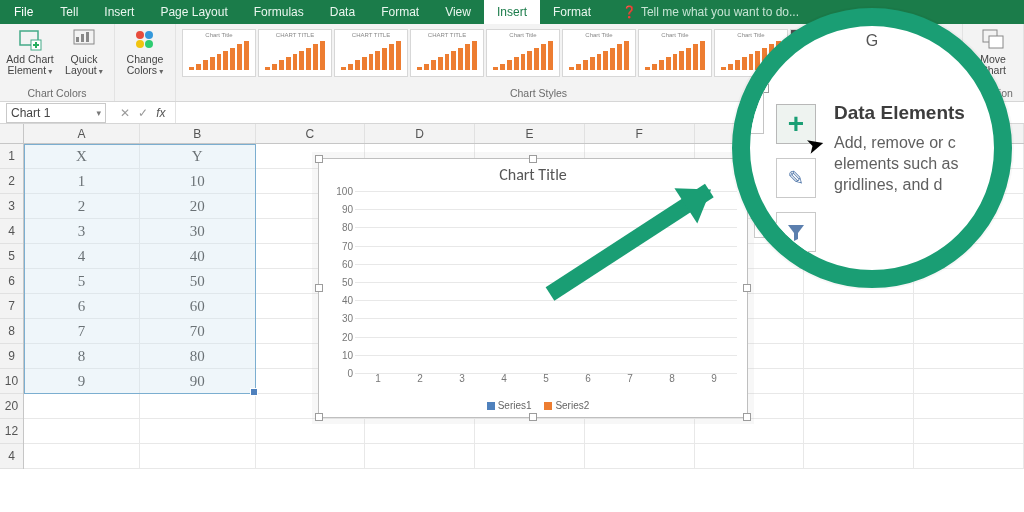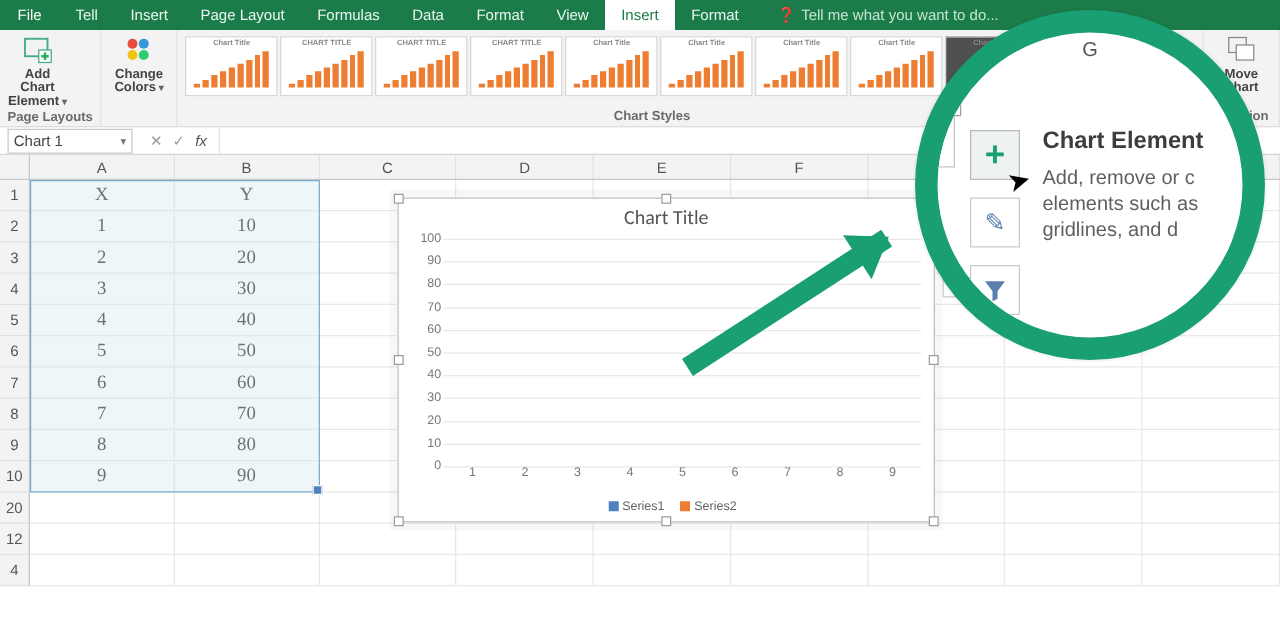--- a/index.html
+++ b/index.html
@@ -11,21 +11,21 @@
   .tab { padding: 0 13px; line-height: 24px; cursor: pointer; color: #eaf6ef; }
   .tab.active { background: #fff; color: #1b7c4a; }
   .tell-me { margin-left: 18px; line-height: 24px; color: #c5e4d3; font-size: 12px; }
   .tell-me .bulb { margin-right: 4px; }
 
   
   .ribbon {
     height: 78px; background: #f3f3f3; border-bottom: 1px solid #d6d6d6;
     display: flex; align-items: stretch; font-size: 11px; color: #444;
   }
-  .rgroup { display: flex; flex-direction: column; justify-content: space-between; padding: 2px 6px 0 6px; border-right: 1px solid #e3e3e3; font-weight: bold; }
+  .rgroup { display: flex; flex-direction: column; justify-content: space-between; padding: 2px 6px 0 6px; border-right: 1px solid #e3e3e3; }
   .rgroup .body { display: flex; gap: 6px; align-items: flex-start; }
   .rgroup .label { text-align: center; font-size: 10.5px; color: #6b6b6b; padding: 1px 0 2px; }
   .bigbtn { display: flex; flex-direction: column; align-items: center; width: 48px; gap: 2px; cursor: pointer; }
   .bigbtn .ic { width: 26px; height: 26px; display: flex; align-items: center; justify-content: center; font-size: 18px; }
   .bigbtn .txt { font-size: 10.5px; line-height: 11px; text-align: center; }
   .drop-car::after { content: " \25BE"; font-size: 8px; color: #666; }
 
   
   .gallery { display: flex; gap: 2px; padding-top: 3px; }
   .style-thumb {
@@ -234,22 +234,33 @@
       <div class="bigbtn">
         <div class="ic">
           <svg width="24" height="24">
               <rect x="2" y="4" width="18" height="14" fill="none" stroke="#4a8" stroke-width="1.5"></rect>
               <rect x="13" y="13" width="10" height="10" fill="#fff" stroke="#4a8"></rect>
               <path d="M18 15v6M15 18h6" stroke="#27ae60" stroke-width="2"></path>
             </svg>
         </div>
         <div class="txt drop-car"><span>Add Chart Element</span></div>
       </div>
-    </div>
-    <div class="label">Page Layouts</div>
+      <div class="bigbtn">
+        <div class="ic">
+          <svg width="24" height="24">
+              <rect x="2" y="3" width="20" height="14" fill="none" stroke="#888"></rect>
+              <rect x="4" y="10" width="3" height="5" fill="#888"></rect>
+              <rect x="9" y="7" width="3" height="8" fill="#888"></rect>
+              <rect x="14" y="5" width="3" height="10" fill="#888"></rect>
+            </svg>
+        </div>
+        <div class="txt drop-car"><span>Quick Layout</span></div>
+      </div>
+    </div>
+    <div class="label">Chart Colors</div>
   </div>
 
   <div class="rgroup" style="min-width:54px;">
     <div class="body">
       <div class="bigbtn">
         <div class="ic">
           <svg width="24" height="24">
               <circle cx="7" cy="8" r="4" fill="#e74c3c"></circle>
               <circle cx="16" cy="8" r="4" fill="#3498db"></circle>
               <circle cx="7" cy="17" r="4" fill="#f1c40f"></circle>
@@ -735,20 +746,20 @@
     </div>
     <div class="cursor">➤</div>
     <div class="brush-btn">
       <span>✎</span>
     </div>
     <div class="filter-btn">
       <svg width="20" height="20">
           <path d="M2 3h16l-6 8v6l-4 2v-8z" fill="#5b7fae"></path>
         </svg>
     </div>
-    <div class="tip-title">Chart Element</div>
+    <div class="tip-title">Data Elements</div>
     <div class="tip-body">
       <span>Add, remove or c</span><br>
       <span>elements such as</span><br>
       <span>gridlines, and d</span>
     </div>
   </div>
 </div>
 
 </body></html>

